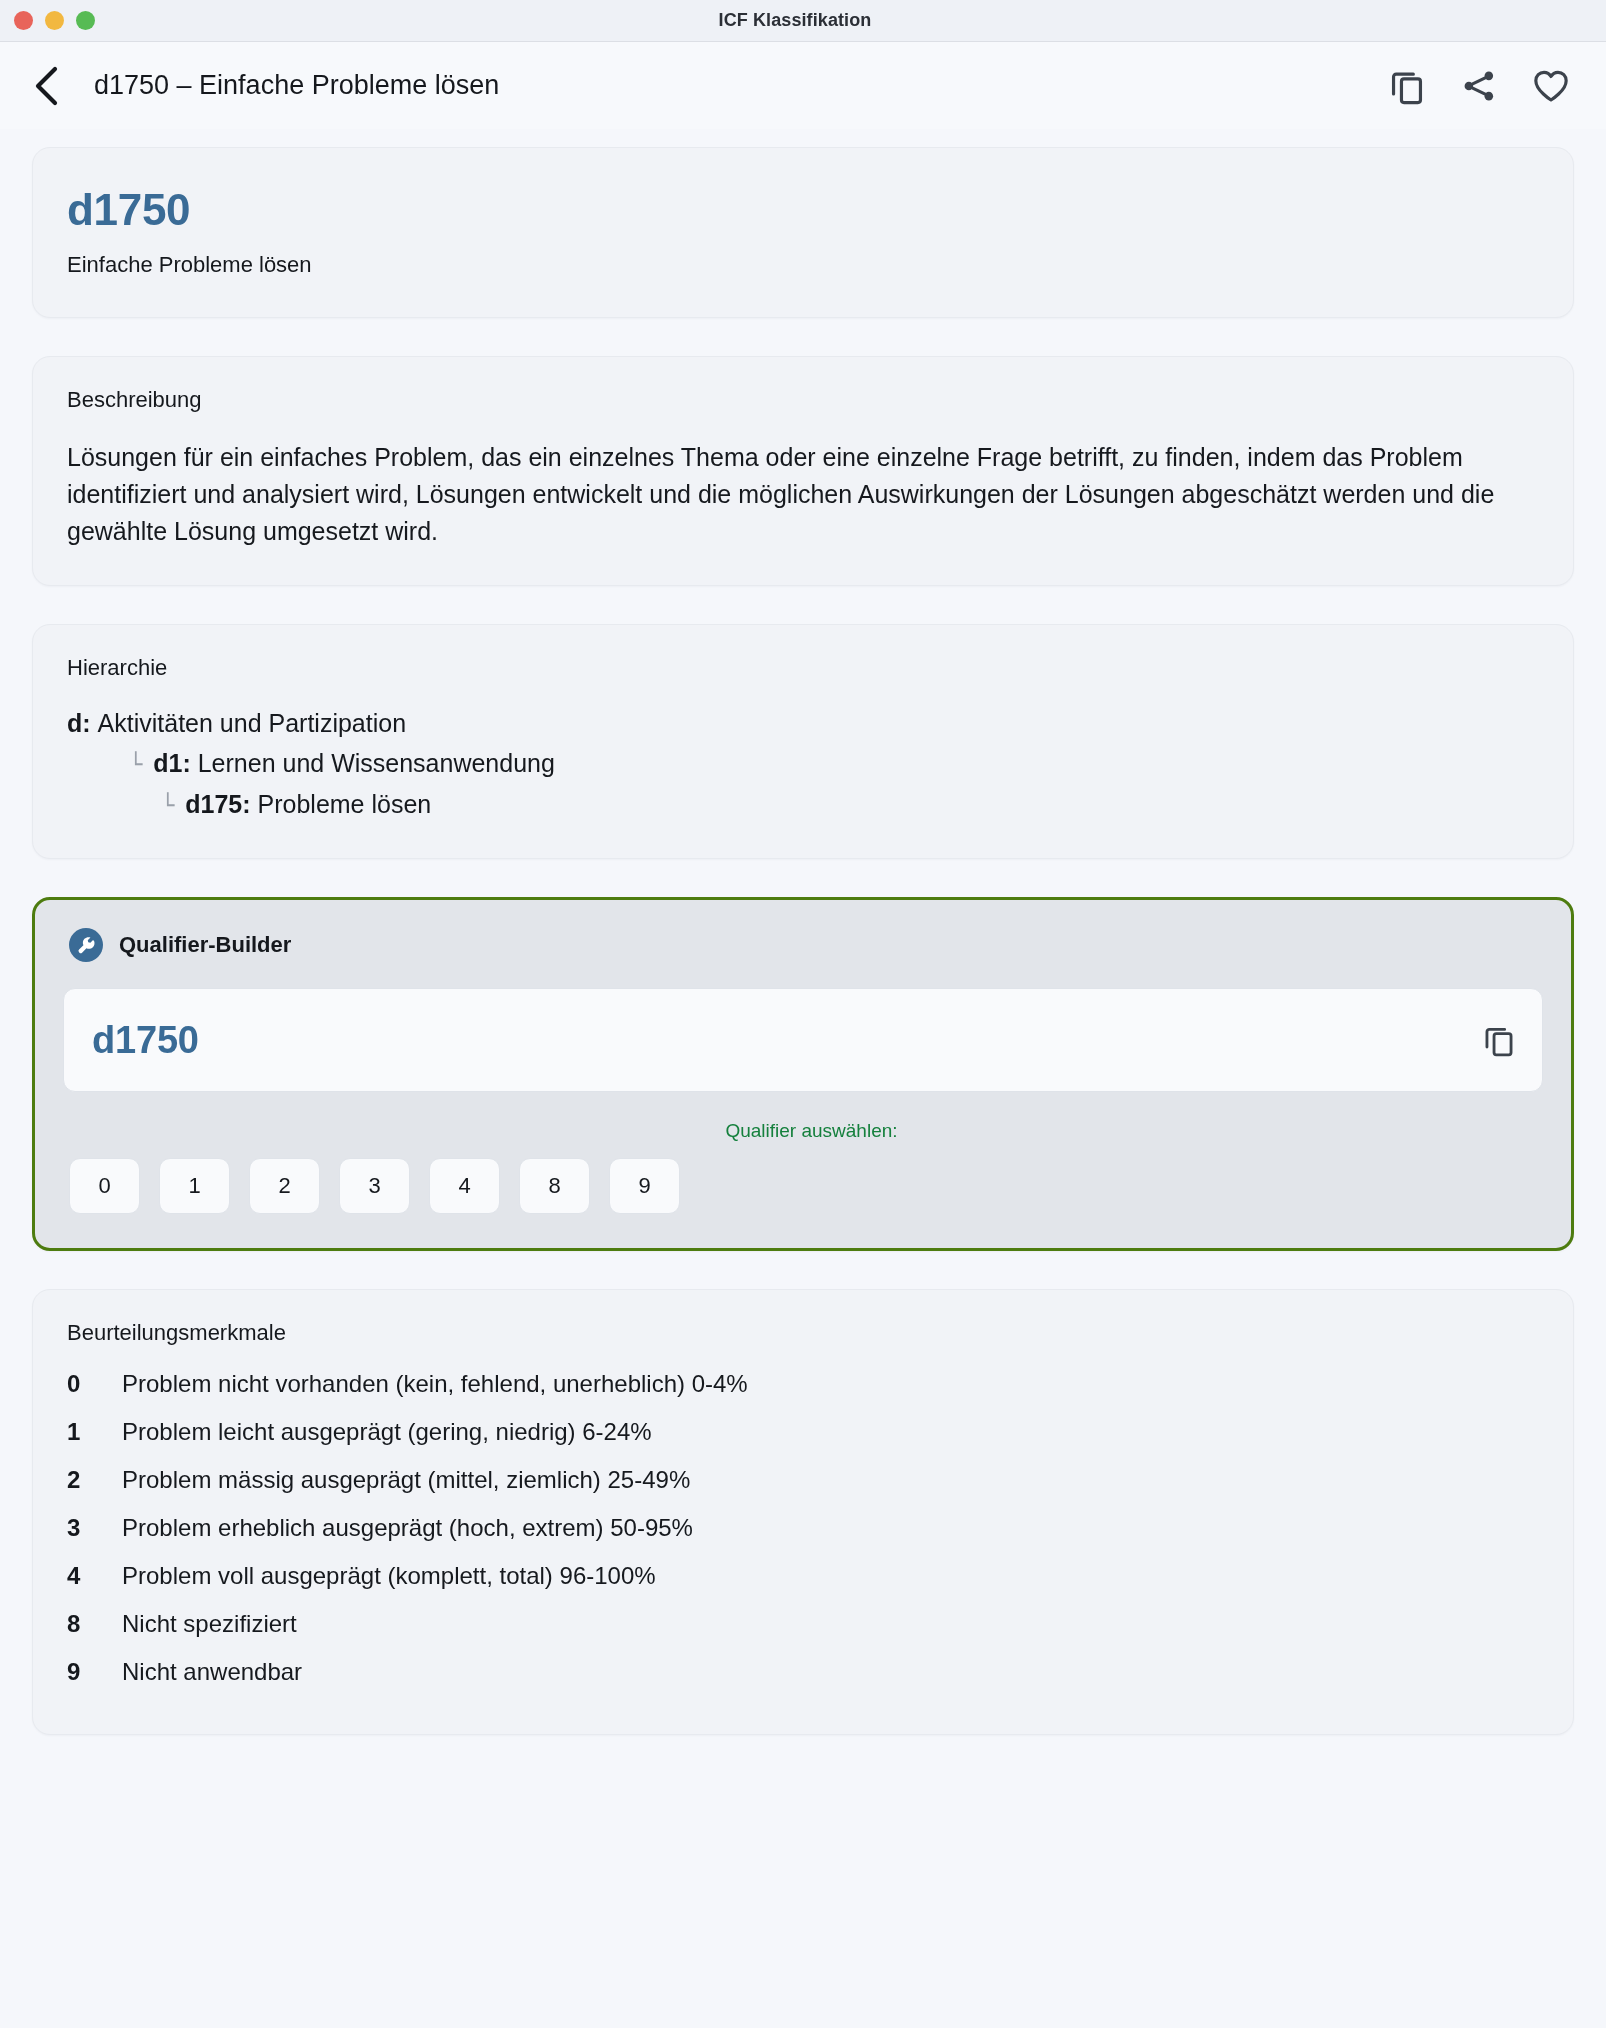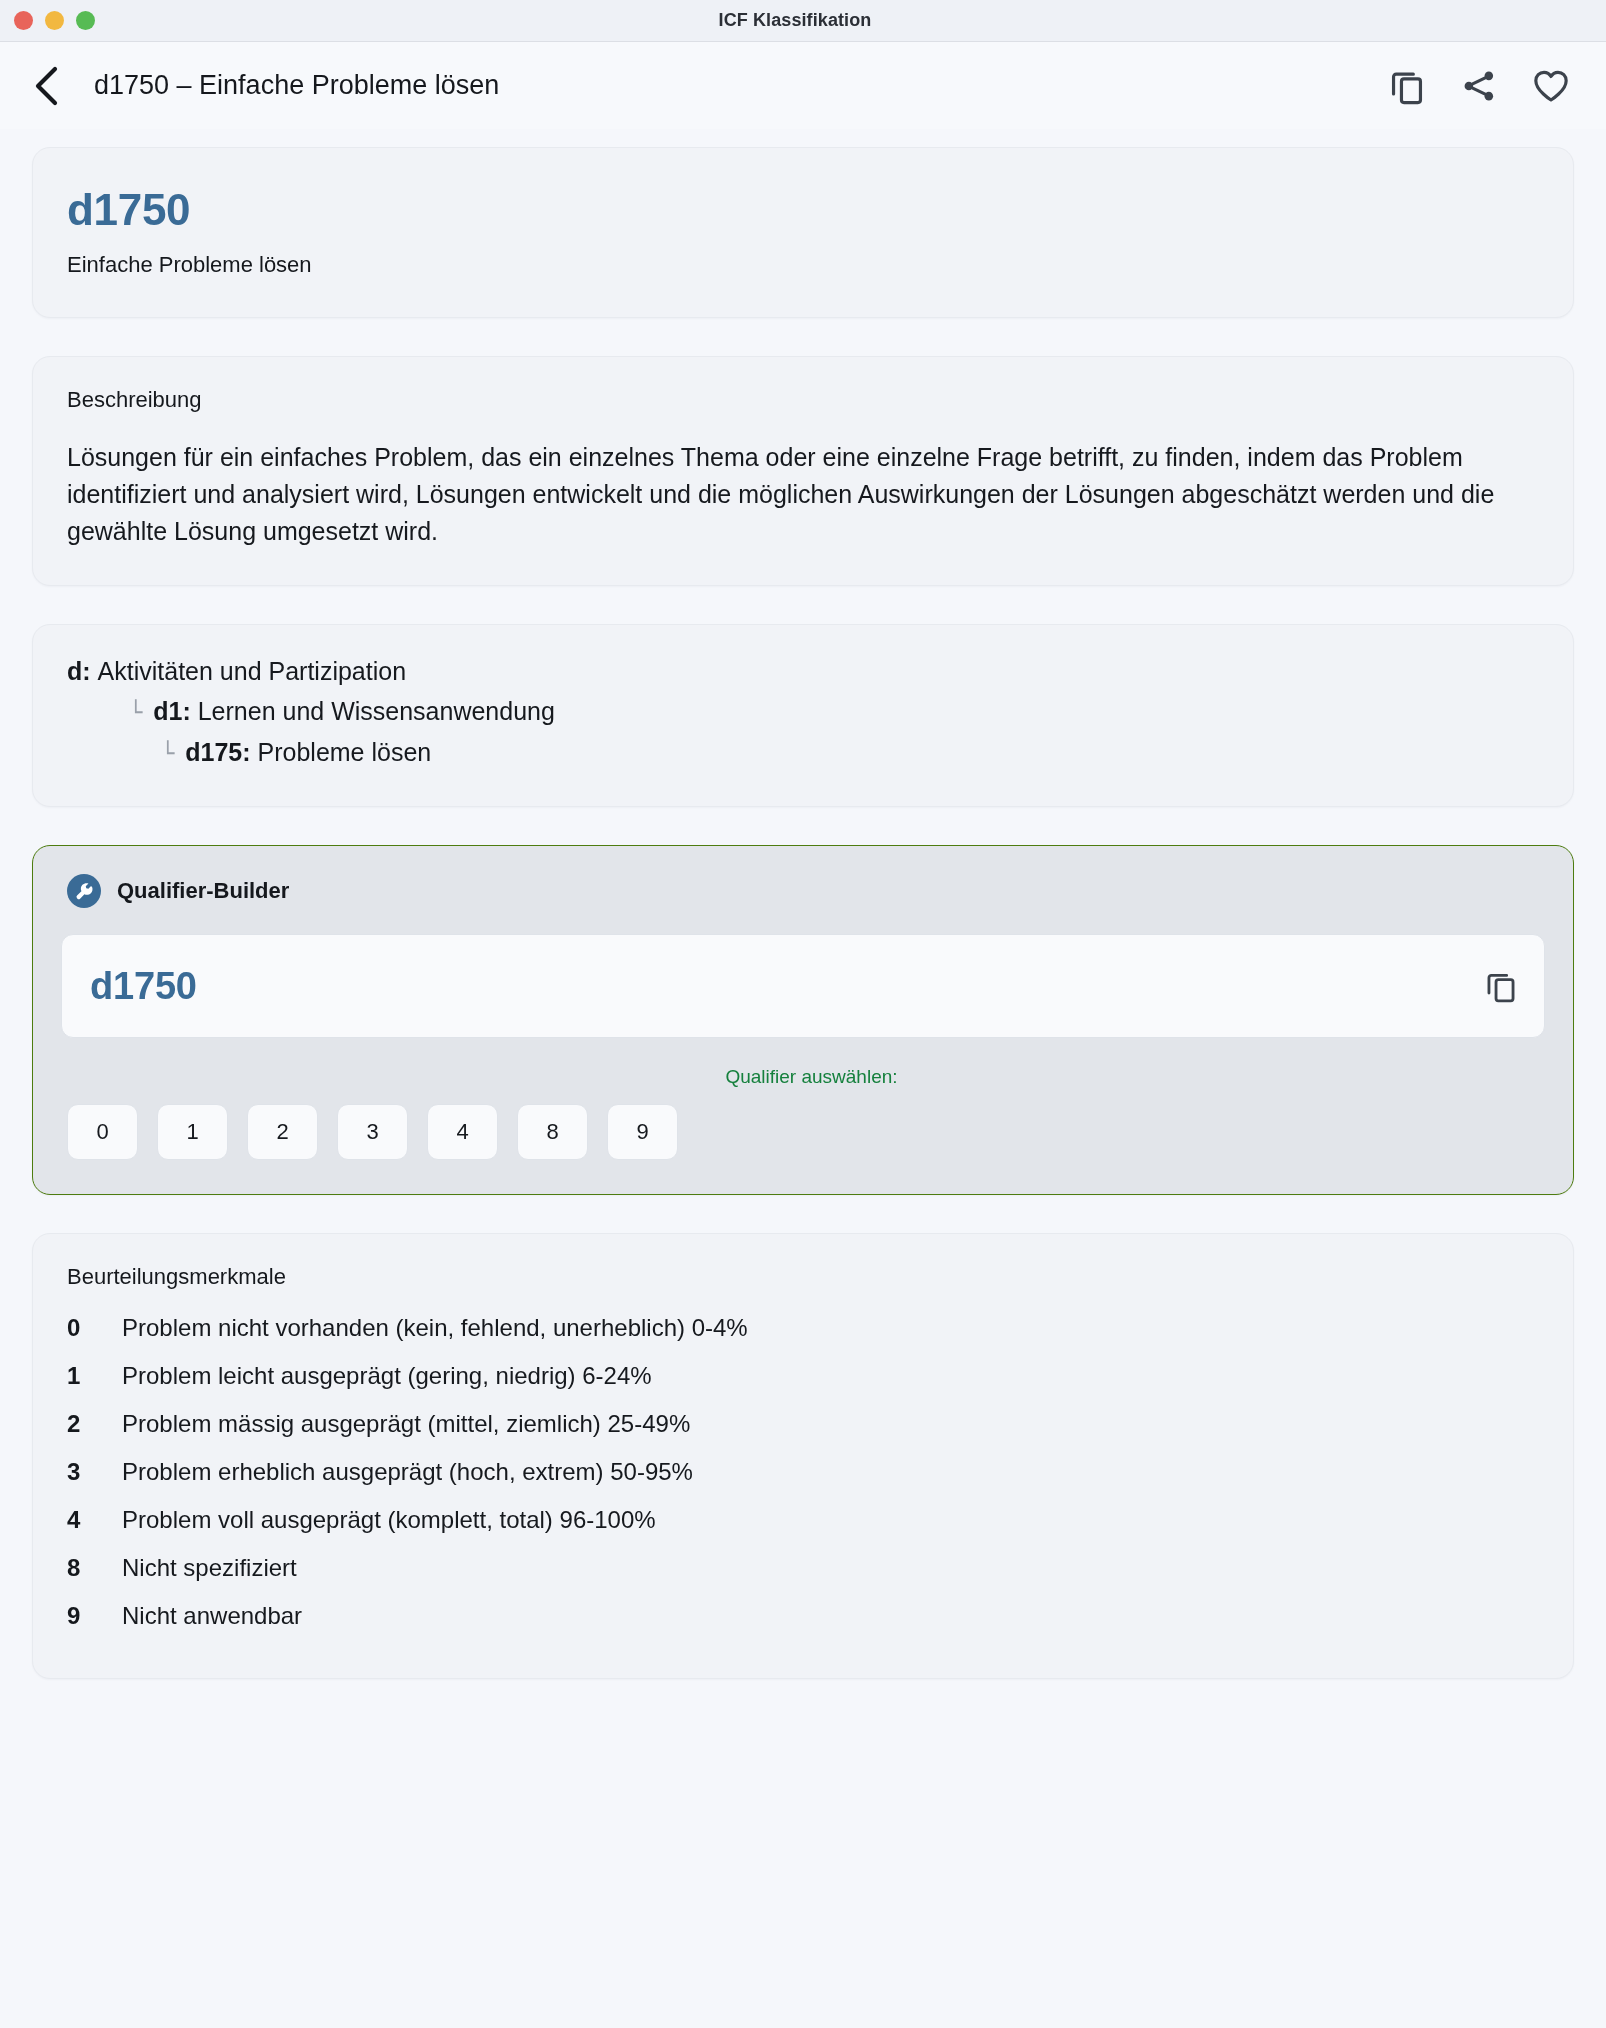--- a/index.html
+++ b/index.html
@@ -138,21 +138,21 @@
     margin-right: 11px;
   }
   .hier-row .hcode { font-weight: bold; color: #15181d; }
   .hier-lvl0 { padding-left: 0; }
   .hier-lvl1 { padding-left: 62px; }
   .hier-lvl2 { padding-left: 94px; }
 
   
   .card-qb {
     background: #e2e5ea;
-    border: 1px solid #4d7c0f;
+    border: 3px solid #4d7c0f;
     border-radius: 18px;
     padding: 28px 28px 34px 28px;
     margin-bottom: 38px;
     box-shadow: 0 1px 2px rgba(20,30,50,0.04);
   }
   .qb-head {
     display: flex;
     align-items: center;
     gap: 16px;
     margin-bottom: 26px;
@@ -281,20 +281,21 @@
     <div class="hero-code">d1750</div>
     <div class="hero-title">Einfache Probleme lösen</div>
   </div>
 
   <div class="card card-section">
     <div class="section-heading">Beschreibung</div>
     <div class="section-body">Lösungen für ein einfaches Problem, das ein einzelnes Thema oder eine einzelne Frage betrifft, zu finden, indem das Problem identifiziert und analysiert wird, Lösungen entwickelt und die möglichen Auswirkungen der Lösungen abgeschätzt werden und die gewählte Lösung umgesetzt wird.</div>
   </div>
 
   <div class="card card-section">
+    <div class="section-heading">Hierarchie</div>
     <div class="hier-list">
 
       <div class="hier-row hier-lvl0">
         <span class="hcode">d:</span>
         <span>&nbsp;</span>
         <span>Aktivitäten und Partizipation</span>
       </div>
 
       <div class="hier-row hier-lvl1">
         <span class="corner">└</span>

